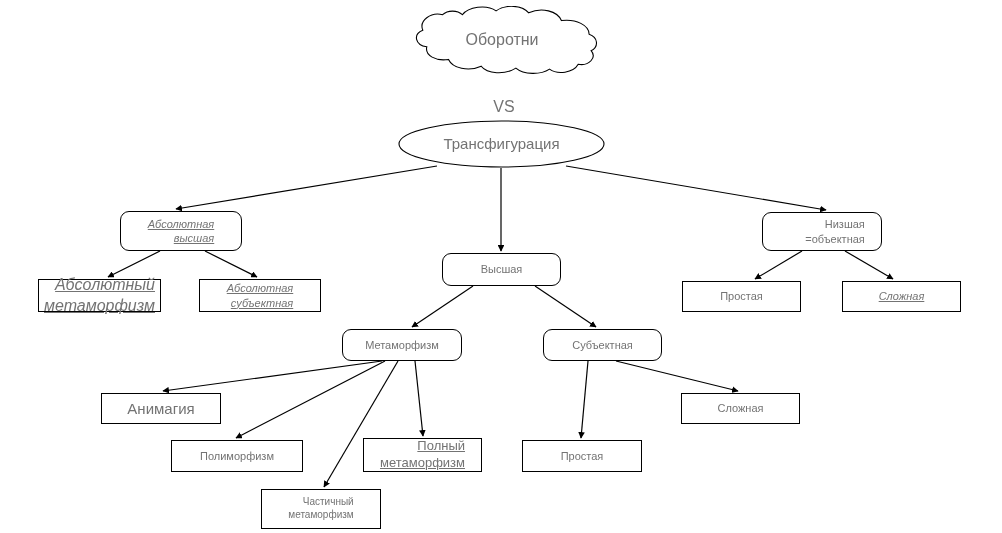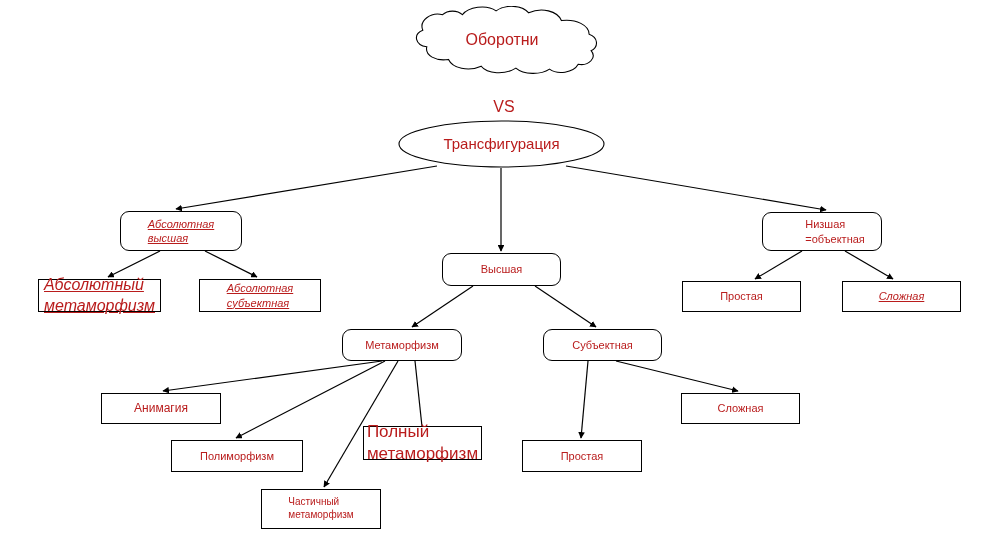--- a/index.html
+++ b/index.html
@@ -29,22 +29,22 @@
     top: 0;
     width: 1002px;
     height: 533px;
   }
   .node {
     position: absolute;
     box-sizing: border-box;
     display: flex;
     align-items: center;
     justify-content: center;
-    text-align: left;
-    color: #b91c1c;
+    text-align: right;
+    color: #737373;
     line-height: 1.28;
     white-space: pre-line;
     background: #ffffff;
   }
   .node.rect {
     border: 1px solid #000000;
   }
   .node.rounded {
     border: 1px solid #000000;
     border-radius: 9px;
@@ -101,22 +101,22 @@
       <div class="node rounded" style="left: 762px; top: 212px; width: 120px; height: 39px; font-size: 11px; padding-left: 26px;"><span class="lbl-upright" style="position: relative; z-index: 2;">Низшая
 =объектная</span></div>
       <div class="node rect" style="left: 38px; top: 279px; width: 123px; height: 33px; font-size: 16px;"><span class="lbl-italic" style="position: relative; z-index: 2;">Абсолютный
 метаморфизм</span></div>
       <div class="node rect" style="left: 199px; top: 279px; width: 122px; height: 33px; font-size: 11px;"><span class="lbl-italic" style="position: relative; z-index: 2;">Абсолютная
 субъектная</span></div>
       <div class="node rect" style="left: 682px; top: 281px; width: 119px; height: 31px; font-size: 11px;"><span class="lbl-upright" style="position: relative; z-index: 2;">Простая</span></div>
       <div class="node rect" style="left: 842px; top: 281px; width: 119px; height: 31px; font-size: 11px;"><span class="lbl-italic" style="position: relative; z-index: 2;">Сложная</span></div>
       <div class="node rounded" style="left: 342px; top: 329px; width: 120px; height: 32px; font-size: 11px;"><span class="lbl-upright" style="position: relative; z-index: 2;">Метаморфизм</span></div>
       <div class="node rounded" style="left: 543px; top: 329px; width: 119px; height: 32px; font-size: 11px;"><span class="lbl-upright" style="position: relative; z-index: 2;">Субъектная</span></div>
-      <div class="node rect" style="left: 101px; top: 393px; width: 120px; height: 31px; font-size: 12px;"><span class="lbl-upright" style="position: relative; z-index: 2;">Анимагия</span></div>
+      <div class="node rect" style="left: 101px; top: 393px; width: 120px; height: 31px; font-size: 15px;"><span class="lbl-upright" style="position: relative; z-index: 2;">Анимагия</span></div>
       <div class="node rect" style="left: 681px; top: 393px; width: 119px; height: 31px; font-size: 11px;"><span class="lbl-upright" style="position: relative; z-index: 2;">Сложная</span></div>
       <div class="node rect" style="left: 171px; top: 440px; width: 132px; height: 32px; font-size: 11px;"><span class="lbl-upright" style="position: relative; z-index: 2;">Полиморфизм</span></div>
-      <div class="node rect" style="left: 363px; top: 426px; width: 119px; height: 34px; font-size: 17px;"><span class="lbl-upright" style="position: relative; z-index: 2;">Полный
+      <div class="node rect" style="left: 363px; top: 438px; width: 119px; height: 34px; font-size: 13px; text-decoration: underline;"><span class="lbl-upright" style="position: relative; z-index: 2;">Полный
 метаморфизм</span></div>
       <div class="node rect" style="left: 522px; top: 440px; width: 120px; height: 32px; font-size: 11px;"><span class="lbl-upright" style="position: relative; z-index: 2;">Простая</span></div>
       <div class="node rect" style="left: 261px; top: 489px; width: 120px; height: 40px; font-size: 10px;"><span class="lbl-upright" style="position: relative; z-index: 2;">Частичный
 метаморфизм</span></div>
     </div>
 </div>
 
 </body></html>

